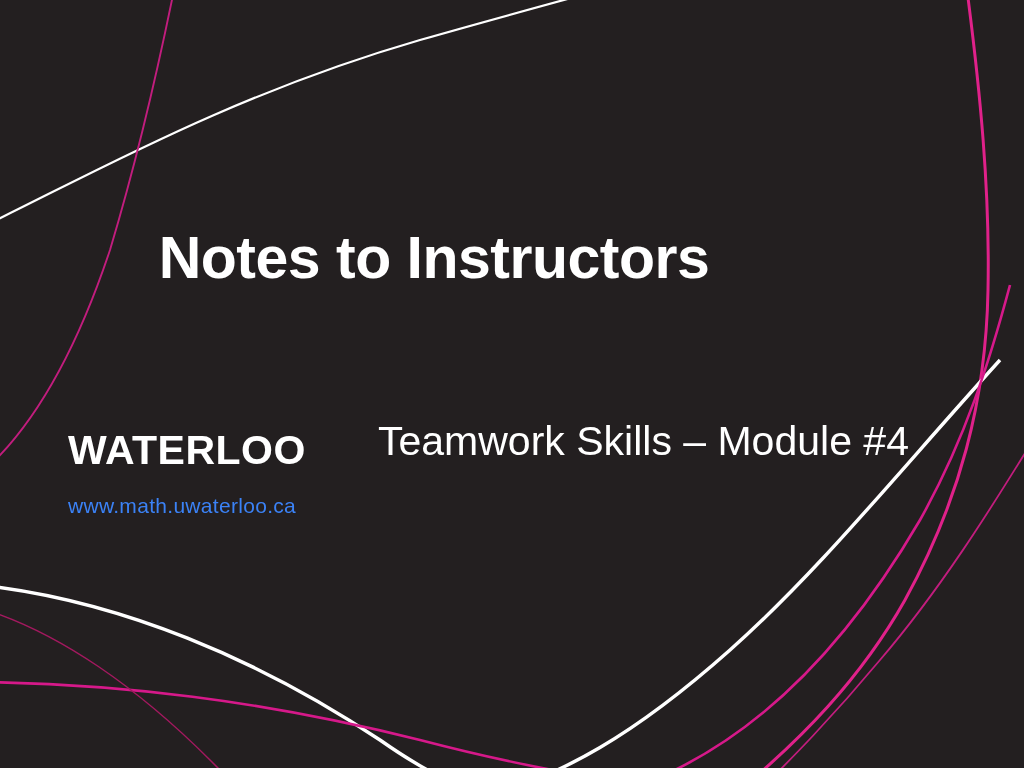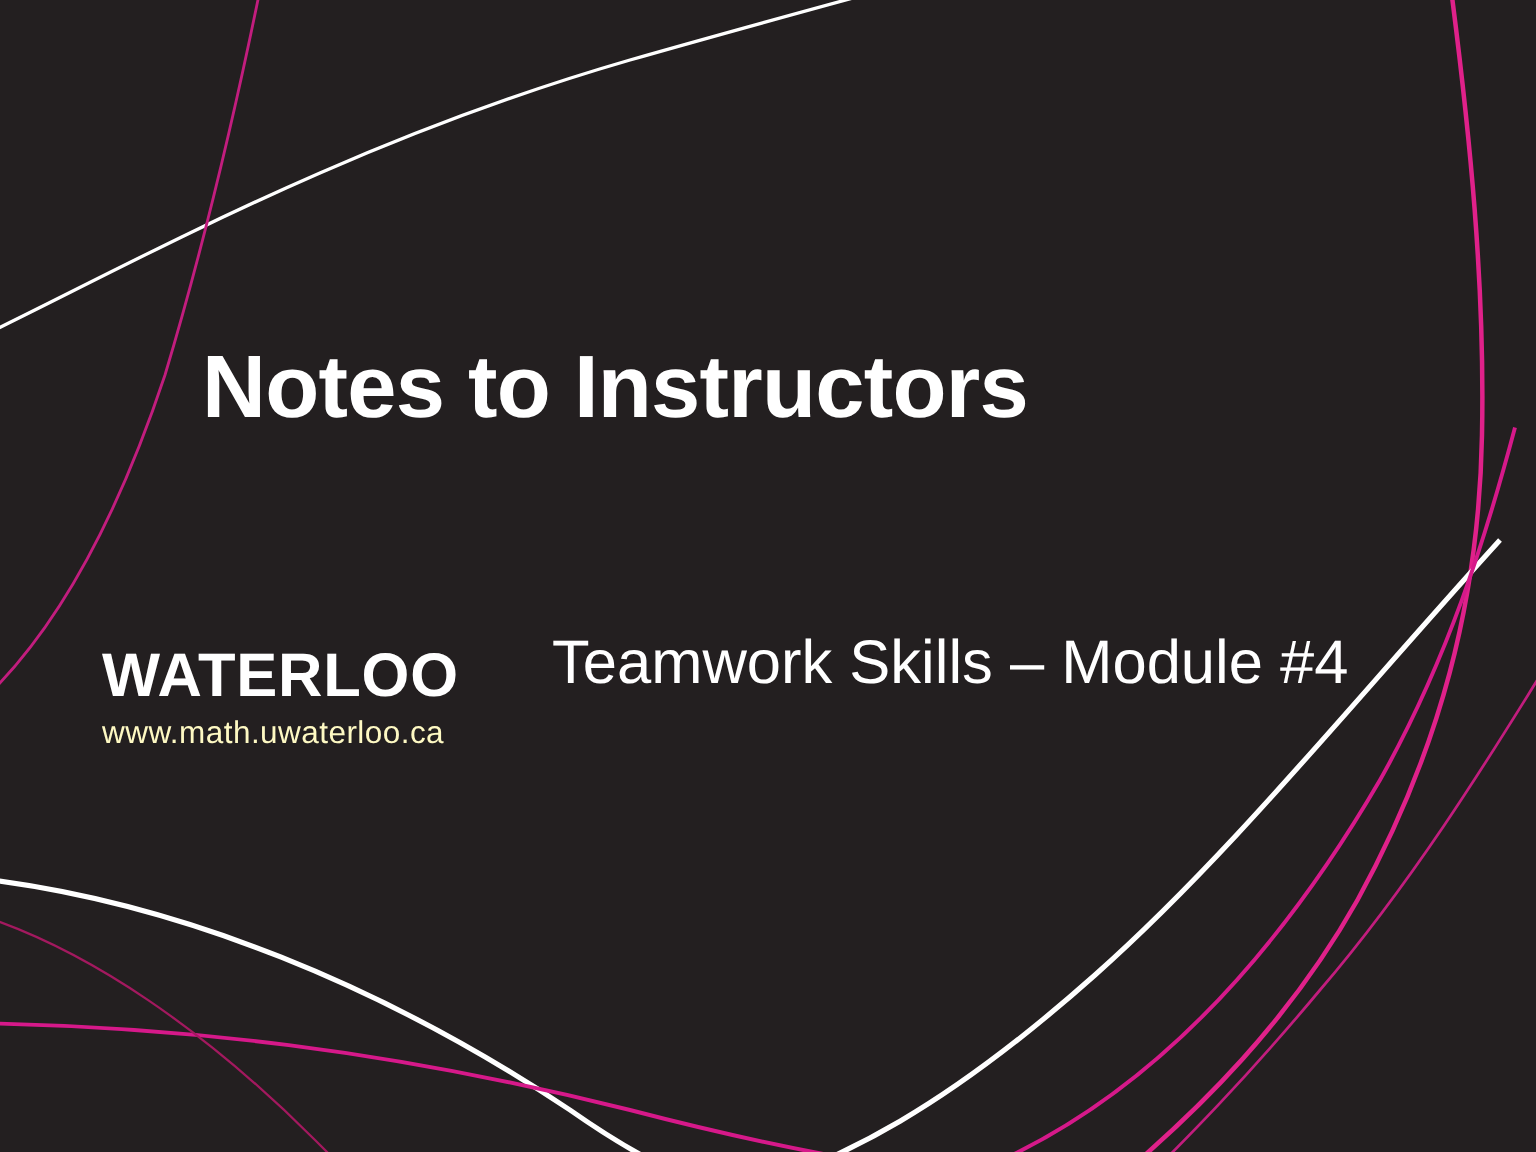--- a/index.html
+++ b/index.html
@@ -27,24 +27,25 @@
     left: 0;
     top: 228px;
     width: 820px;
     text-align: center;
     color: #ffffff;
     font-size: 59px;
     font-weight: bold;
     letter-spacing: -0.5px;
     line-height: 1.05;
     white-space: nowrap;
+    padding-left: 24px;
   }
   .slide-subtitle {
     position: absolute;
-    left: 368px;
+    left: 378px;
     top: 419px;
     color: #ffffff;
     font-size: 41px;
     font-weight: normal;
     letter-spacing: 0px;
     line-height: 1.1;
     white-space: nowrap;
   }
   #logo-block {
     position: absolute;
@@ -63,26 +64,26 @@
   .logo-mathematics {
     color: #e3268c;
     font-size: 28px;
     font-weight: bold;
     letter-spacing: 3.0px;
     line-height: 1;
     margin-top: 7px;
     white-space: nowrap;
   }
   .logo-url {
-    color: #fef9c3;
+    color: #3b82f6;
     font-size: 21px;
     font-weight: normal;
     letter-spacing: 0.3px;
     line-height: 1;
-    margin-top: 7px;
+    margin-top: 24px;
     white-space: nowrap;
   }
 </style>
 </head>
 <body>
 
 <div id="slide">
 
   <svg id="decor" viewBox="0 0 1024 768" width="1024" height="768" xmlns="http://www.w3.org/2000/svg">
 

